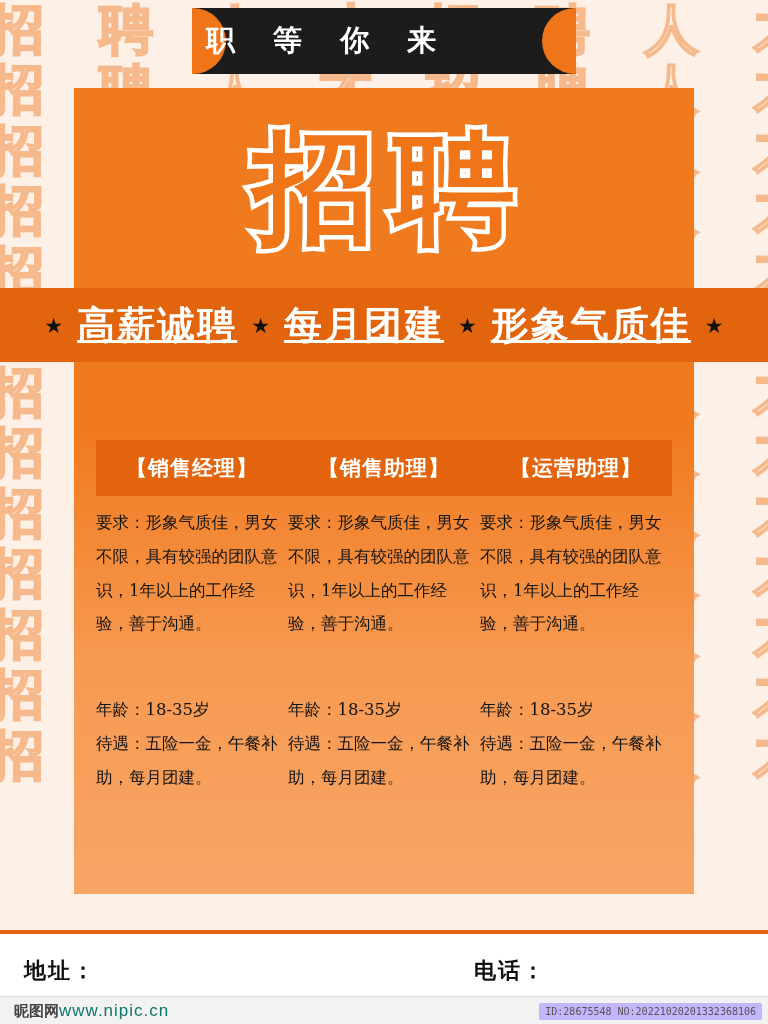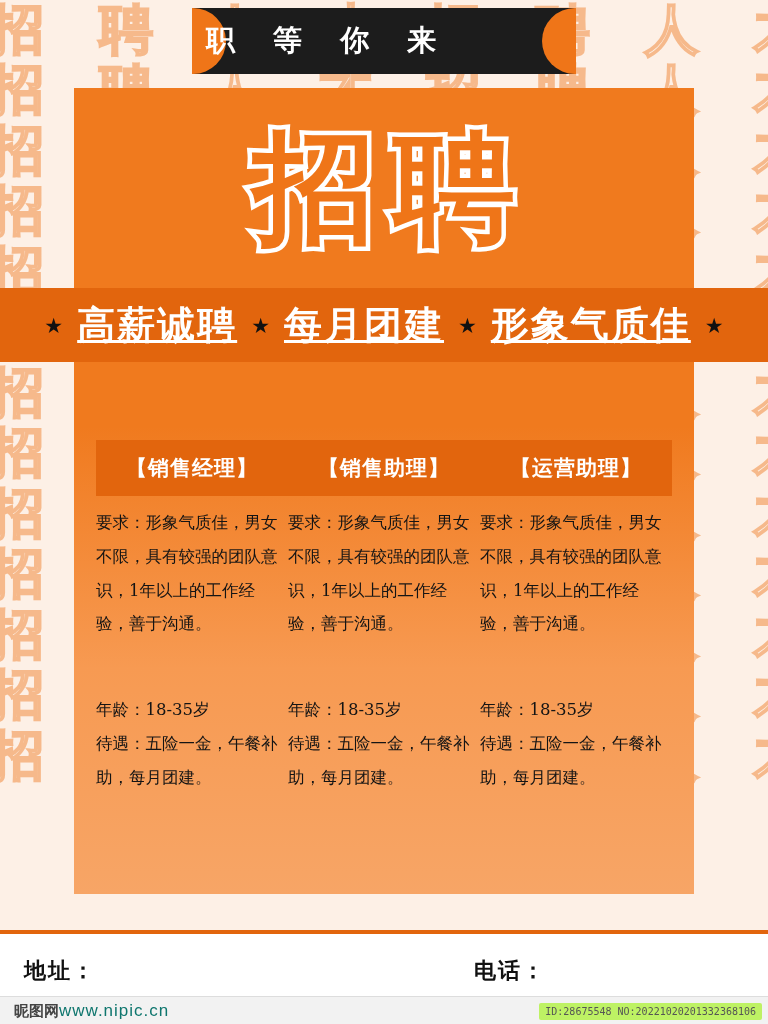--- a/index.html
+++ b/index.html
@@ -260,21 +260,21 @@
     margin-left: 0;
     font-size: 17px;
     color: #0f766e;
     letter-spacing: 1px;
   }
   .footer-id {
     margin-left: auto;
     margin-right: 6px;
     font-size: 10px;
     color: #555555;
-    background: #bef264;
+    background: #c4b5fd;
     padding: 3px 6px;
     border-radius: 2px;
     font-family: "DejaVu Sans Mono", "Liberation Mono", monospace;
   }
 </style>
 </head>
 <body>
 
 <div class="poster">
 

